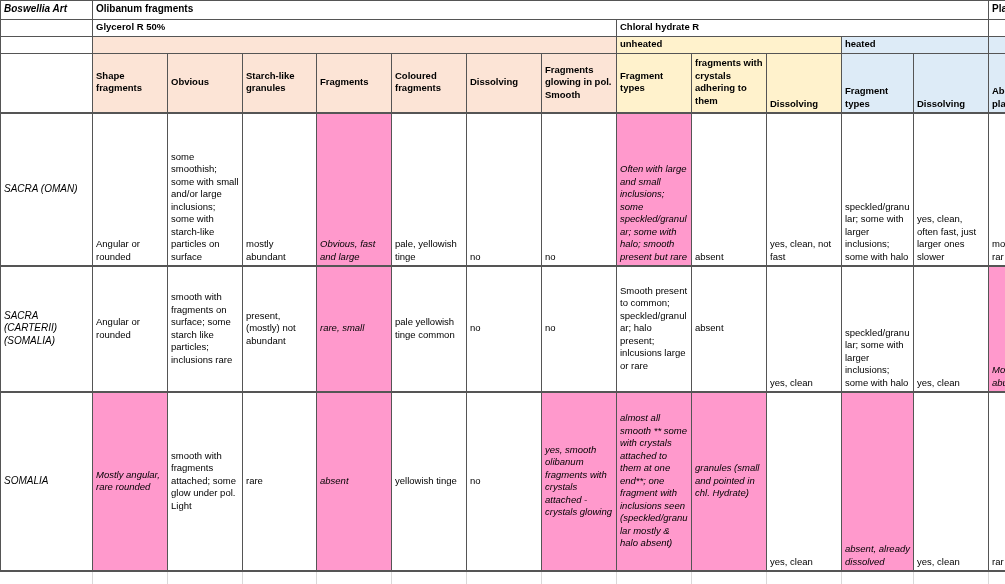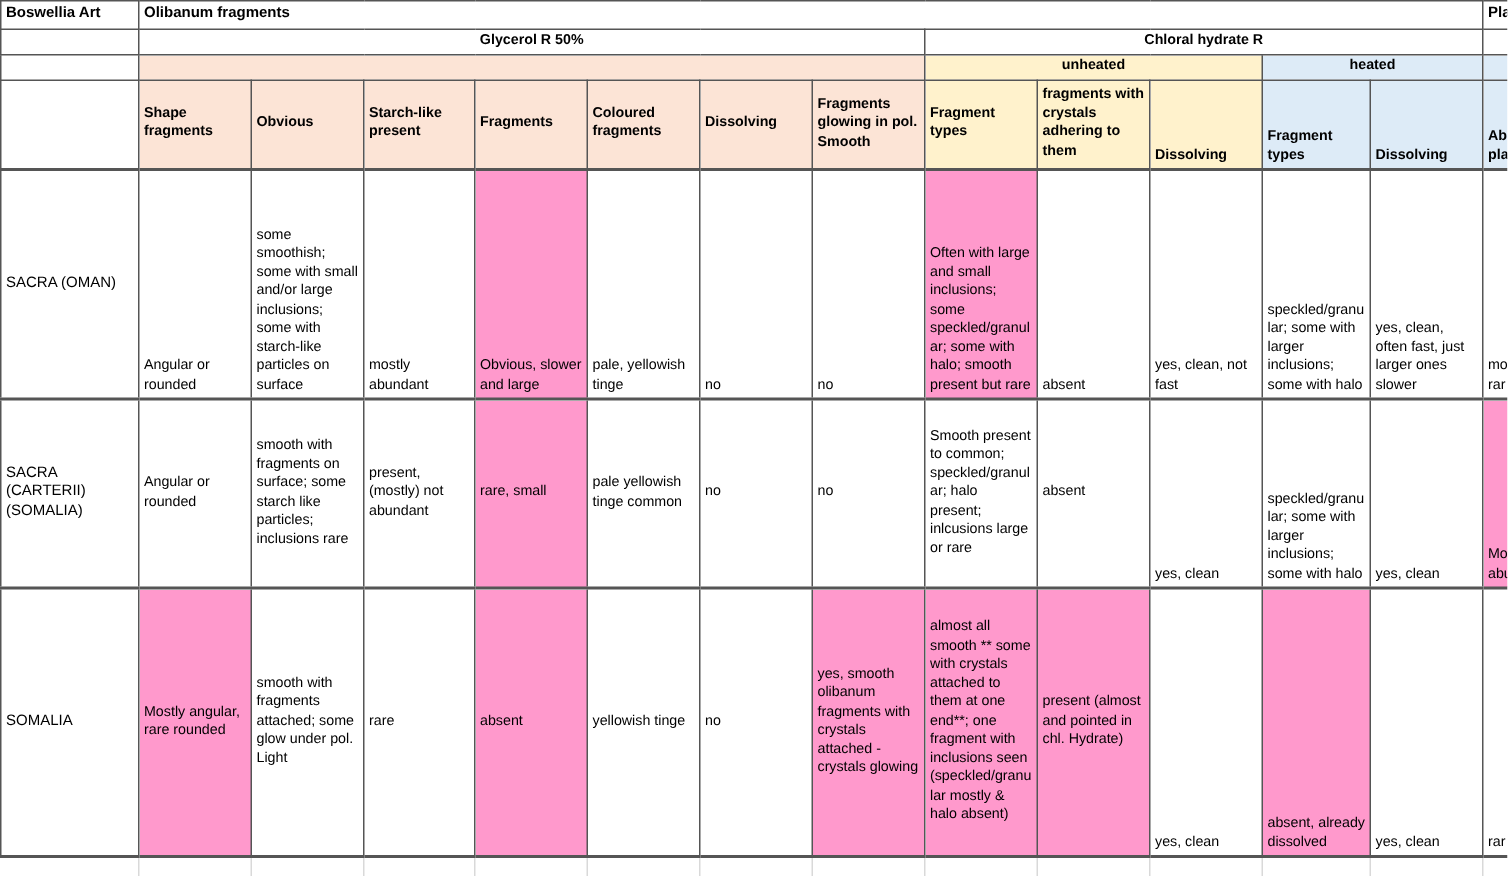--- a/index.html
+++ b/index.html
@@ -19,26 +19,26 @@
     vertical-align:bottom;
     white-space:pre-line;
     overflow-wrap:break-word; word-wrap:break-word;
     overflow:hidden;
   }
   tr.r1{height:19px;} tr.r2{height:16px;} tr.r3{height:17px;} tr.r4{height:60px;}
   tr.d1{height:153px;} tr.d2{height:126px;} tr.d3{height:179px;}
   tr.d1 td, tr.d2 td, tr.d3 td, tr.r4 td{border-bottom-width:2px;}
   .vc{vertical-align:middle;}
   .b{font-weight:bold;}
-  .i{}
-  .ctr{text-align:center;}
+  .i{font-style:italic;}
+  .ctr{}
   .peach{background:var(--peach);}
   .yellow{background:var(--yellow);margin-top:11px;}
   .blue{background:var(--blue);margin-left:35px;}
-  .hl{background:var(--pink);}
+  .hl{background:var(--pink);font-style:italic;}
   .lbl{font-size:10px;}
   .ttl{font-size:10px;}
   tr.ghost{height:14px;}
   tr.ghost td{
     border:none; border-right:1px solid var(--lightgrid);
     background:#fff;
   }
 </style>
 </head>
 <body>
@@ -81,40 +81,40 @@
     <td class="peach" colspan="7"></td>
     <td class="yellow b ctr vc" colspan="3">unheated</td>
     <td class="blue b ctr vc" colspan="2">heated</td>
     <td class="blue"></td>
   </tr>
 
   <tr class="r4">
     <td></td>
     <td class="peach b vc">Shape fragments</td>
     <td class="peach b vc">Obvious</td>
-    <td class="peach b vc">Starch-like present</td>
+    <td class="peach b vc">Starch-like granules</td>
     <td class="peach b vc">Fragments</td>
     <td class="peach b vc">Coloured fragments</td>
     <td class="peach b vc">Dissolving</td>
     <td class="peach b vc">Fragments glowing in pol. Smooth</td>
     <td class="yellow b vc">Fragment types</td>
     <td class="yellow b vc">fragments with crystals adhering to them</td>
     <td class="yellow b">Dissolving</td>
     <td class="blue b">Fragment types</td>
     <td class="blue b">Dissolving</td>
     <td class="blue b">Ab
 pla</td>
   </tr>
 
   <tr class="d1">
     <td class="i lbl vc">SACRA (OMAN)</td>
     <td>Angular or rounded</td>
     <td>some smoothish; some with small and/or large inclusions; some with starch-like particles on surface</td>
     <td>mostly abundant</td>
-    <td class="hl">Obvious, slower and large</td>
+    <td class="hl">Obvious, fast and large</td>
     <td>pale, yellowish tinge</td>
     <td>no</td>
     <td>no</td>
     <td class="hl">Often with large and small inclusions; some speckled/granular; some with halo; smooth present but rare</td>
     <td>absent</td>
     <td>yes, clean, not fast</td>
     <td>speckled/granular; some with larger inclusions; some with halo</td>
     <td>yes, clean, often fast, just larger ones slower</td>
     <td>mo
 rar</td>
@@ -141,21 +141,21 @@
   <tr class="d3">
     <td class="i lbl vc">SOMALIA</td>
     <td class="hl vc">Mostly angular, rare rounded</td>
     <td class="vc">smooth with fragments attached; some glow under pol. Light</td>
     <td class="vc">rare</td>
     <td class="hl vc">absent</td>
     <td class="vc">yellowish tinge</td>
     <td class="vc">no</td>
     <td class="hl vc">yes, smooth olibanum fragments with crystals attached - crystals glowing</td>
     <td class="hl vc">almost all smooth ** some with crystals attached to them at one end**; one fragment with inclusions seen (speckled/granular mostly  &amp; halo absent)</td>
-    <td class="hl vc">present (almost and pointed in chl. Hydrate)</td>
+    <td class="hl vc">granules (small and pointed in chl. Hydrate)</td>
     <td>yes, clean</td>
     <td class="hl">absent, already dissolved</td>
     <td>yes, clean</td>
     <td>rar</td>
   </tr>
 
   <tr class="ghost">
     <td></td>
     <td></td>
     <td></td>

